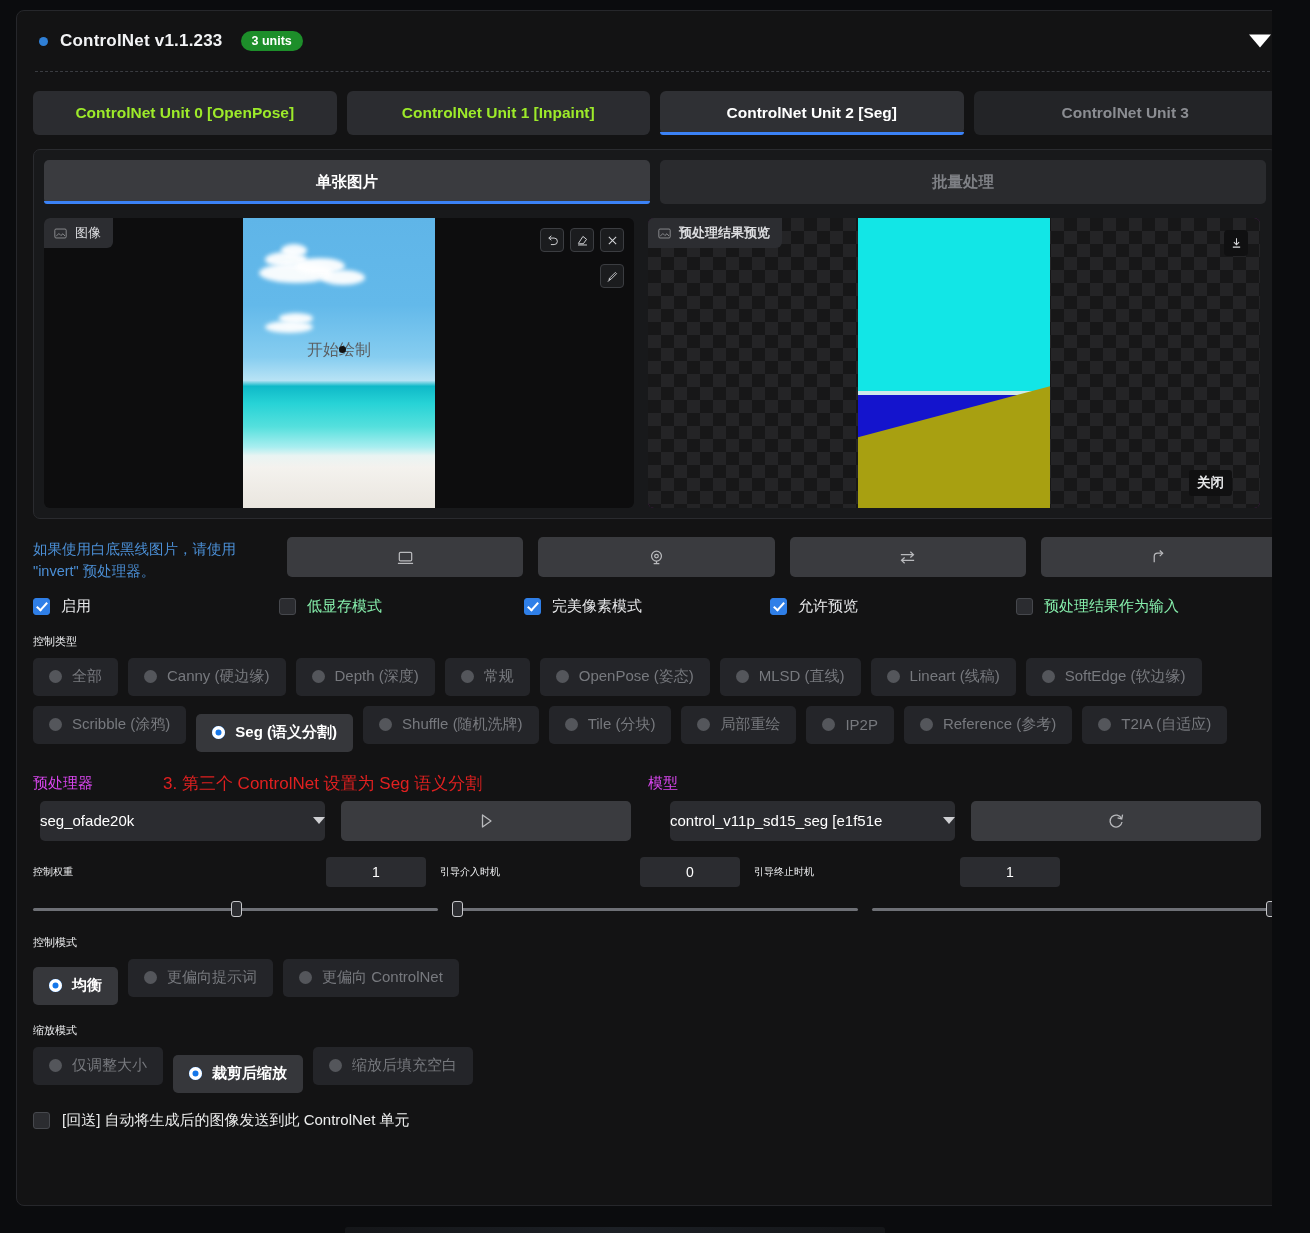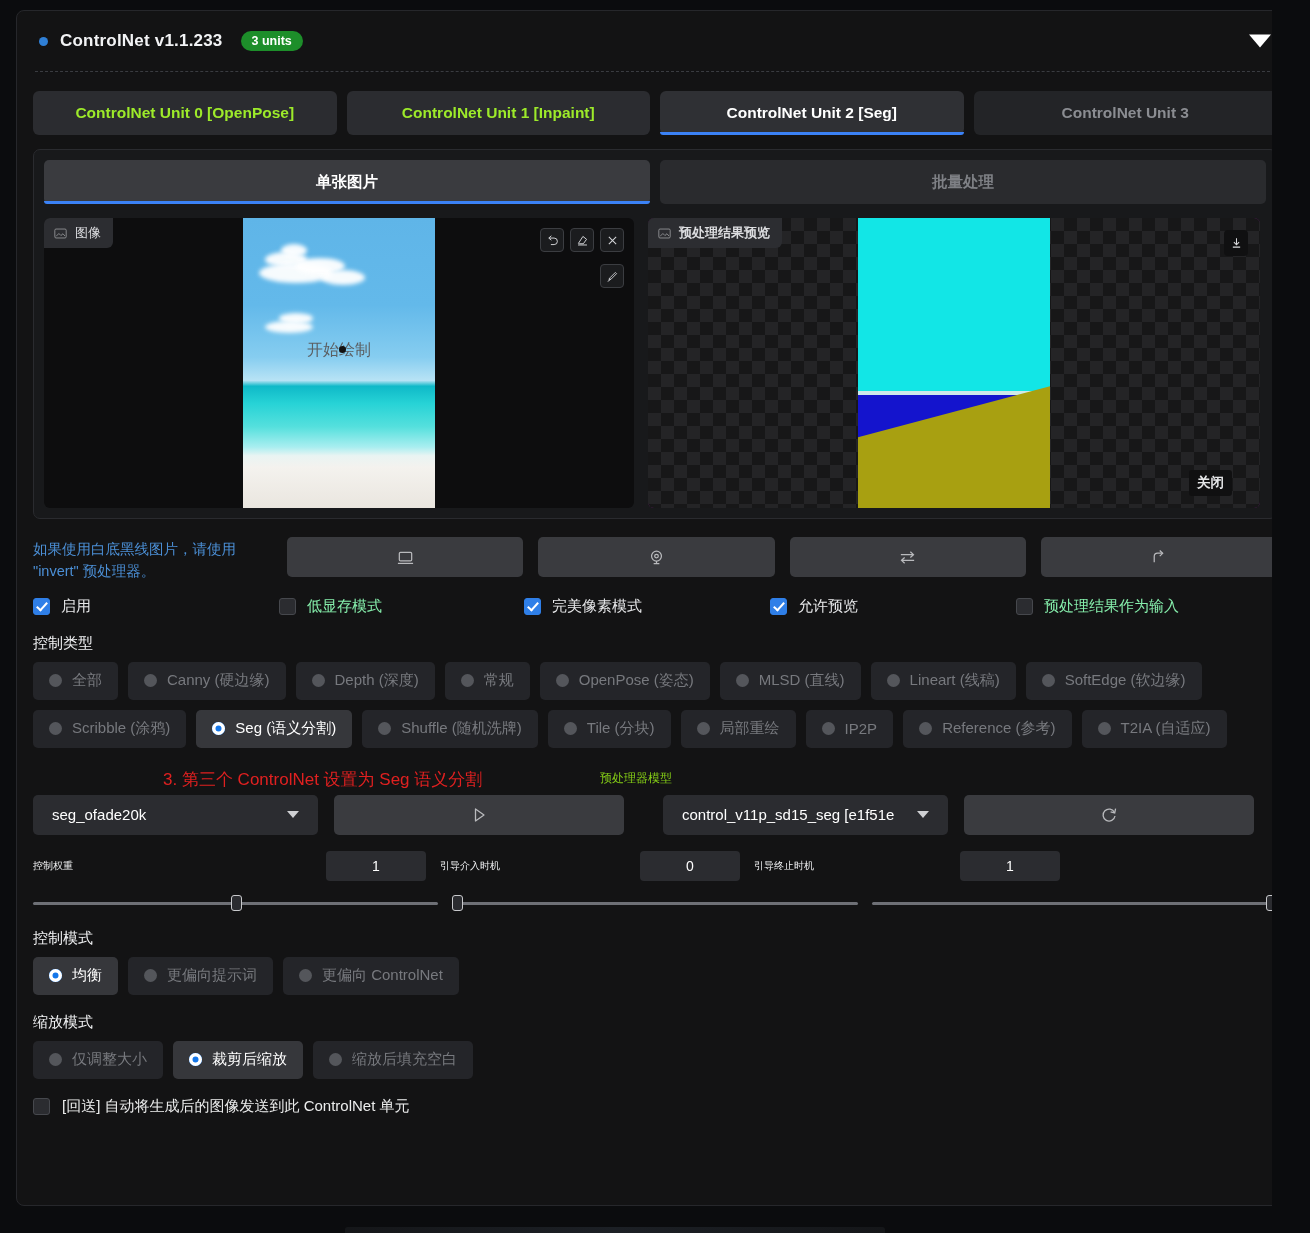--- a/index.html
+++ b/index.html
@@ -254,21 +254,21 @@
     content: "";
     position: absolute; left: 5px; top: 1px;
     width: 4px; height: 9px;
     border: solid #fff; border-width: 0 2px 2px 0;
     transform: rotate(42deg);
   }
   .cb-item.dim { color: #86efac; }
 
   
   .sec-label {
-    color: #f0f1f3; font-size: 15px;
+    color: #f0f1f3; font-size: 11px;
     margin: 18px 0 9px 16px;
   }
   .radio-wrap {
     margin: 0 16px;
     display: flex; flex-wrap: wrap; gap: 10px;
   }
   .radio-chip {
     height: 38px;
     background: #242529;
     border-radius: 5px;
@@ -277,52 +277,53 @@
     color: #77797e;
     font-size: 15px;
     cursor: pointer;
     white-space: nowrap;
   }
   .radio-chip .rb {
     width: 13px; height: 13px; border-radius: 50%;
     background: #54565b; flex: 0 0 auto;
   }
   .radio-chip.on {
-    background: #36373b; color: #ffffff; font-weight: normal;
+    background: #36373b; color: #ffffff; font-weight: bold; margin-top: 8px;
   }
   .radio-chip.on .rb {
     background: #1577ea;
     box-shadow: inset 0 0 0 3.5px #ffffff, inset 0 0 0 5px #1577ea;
   }
 
   
   .pm-labels {
     display: flex; margin: 22px 16px 0 16px;
     position: relative;
   }
-  .pm-lab { color: #84cc16; font-size: 12px; text-align: right; }
+  .pm-lab { color: #d946ef; font-size: 15px; }
   .annot {
     position: absolute; left: 130px; top: -2px;
     color: #e02020; font-size: 17px;
     white-space: nowrap;
   }
   .pm-row {
     display: flex; margin: 8px 16px 0 16px; gap: 16px;
   }
   .pm-col { display: flex; gap: 16px; width: 50%; }
   .select {
     height: 40px;
     background: #2b2c30;
     border-radius: 5px;
     display: flex; align-items: center;
-    padding: 0 19px;
+    padding: 0 0;
     color: #ffffff; font-size: 15px;
     cursor: pointer;
     position: relative;
     overflow: hidden;
+    margin-left: 7px;
   }
   .select .val { flex: 1; white-space: nowrap; overflow: hidden; }
   .sel-caret {
     width: 0; height: 0;
     border-left: 6px solid transparent;
     border-right: 6px solid transparent;
     border-top: 7px solid #cfd0d3;
     margin-left: 8px; flex: 0 0 auto;
   }
   .act-btn {

